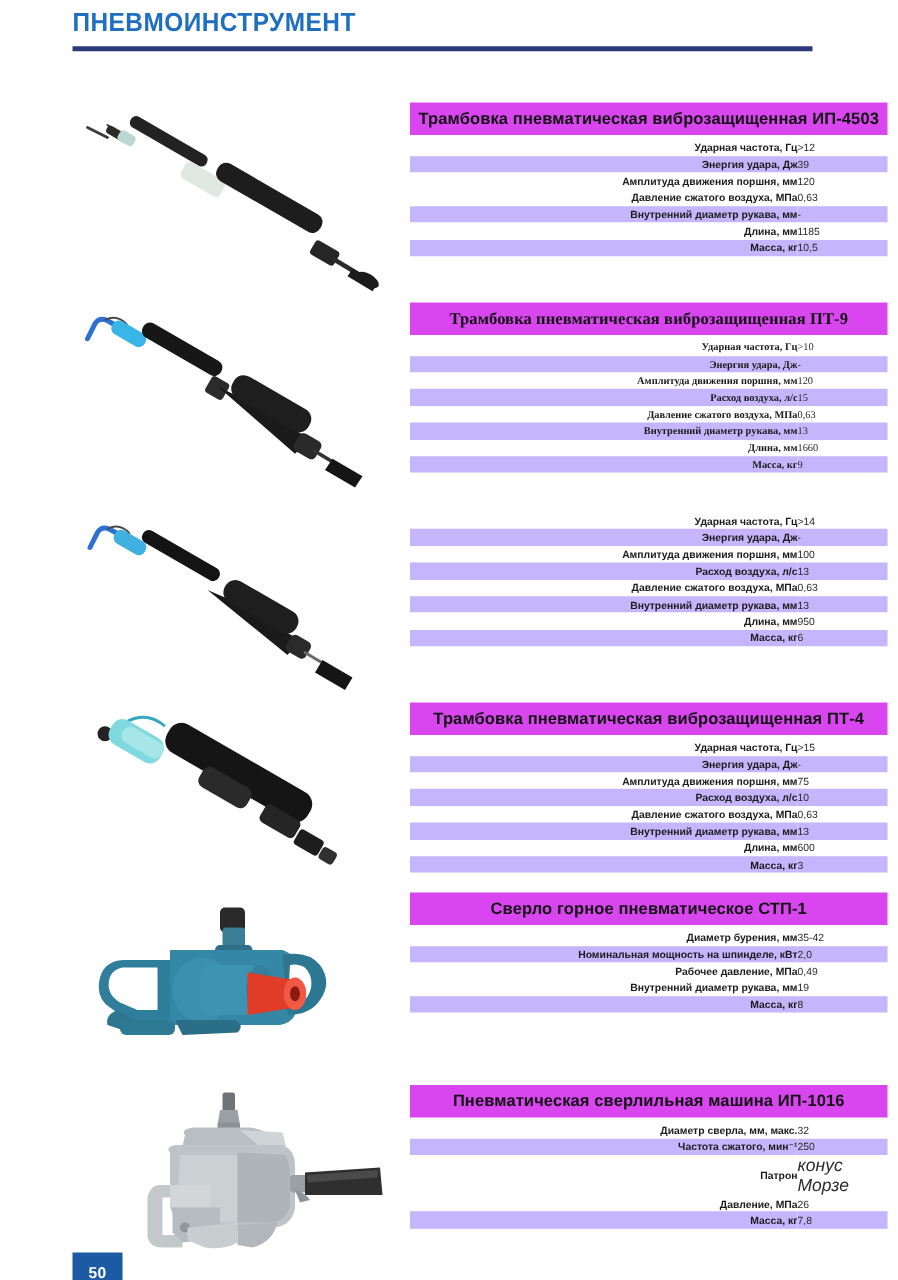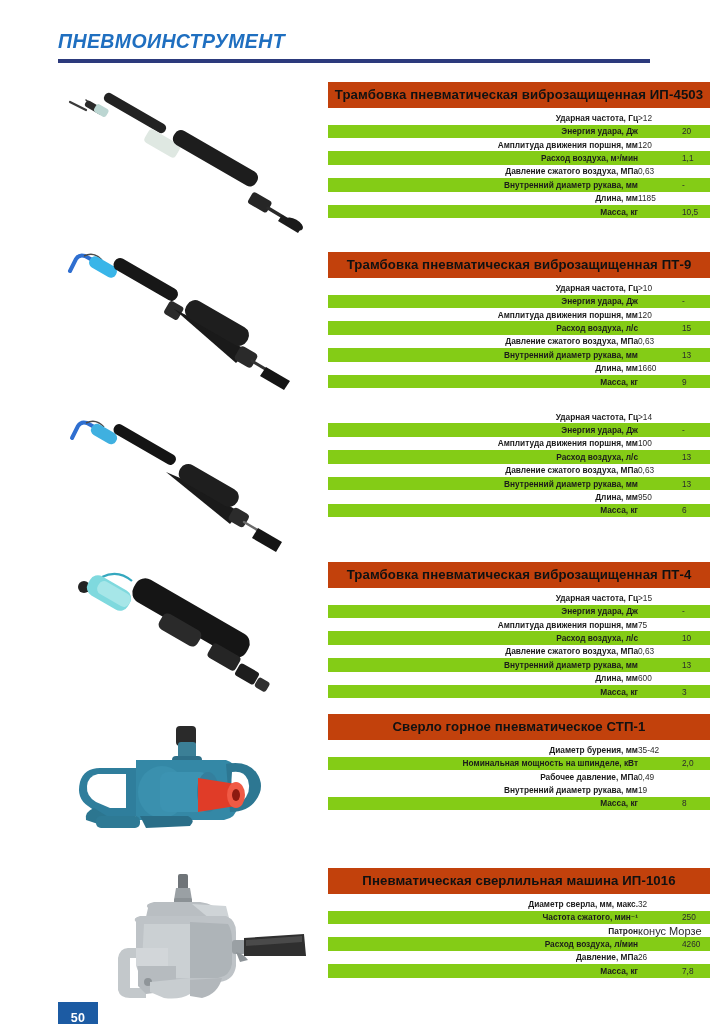--- a/index.html
+++ b/index.html
@@ -13,23 +13,22 @@
     position: relative;
     overflow: hidden;
     font-family: "Liberation Sans", "DejaVu Sans", sans-serif;
     color: #1a1a1a;
   }
 
   
   .page-header {
     position: absolute;
     left: 58px;
-    top: 30px;
+    top: 8px;
     width: 600px;
-    font-style: italic;
   }
   .page-header-title {
     font-size: 21px;
     font-weight: bold;
     letter-spacing: 0.4px;
     color: #1f6fc0;
     line-height: 1;
     font-stretch: condensed;
     transform: scaleX(0.93);
     transform-origin: left center;
@@ -55,40 +54,39 @@
   }
   .table-col {
     position: absolute;
     left: 328px;
     top: 0;
     width: 382px;
   }
 
   
   .spec-title {
-    background: #c2410c;
+    background: #d946ef;
     text-align: center;
     font-size: 13.2px;
     font-weight: bold;
     color: #111111;
     padding: 5px 6px 6px 6px;
     line-height: 1.15;
     letter-spacing: 0.1px;
     box-sizing: border-box;
     white-space: nowrap;
   }
   .spec-table {
     width: 100%;
     border-collapse: collapse;
     table-layout: fixed;
     margin-top: 3px;
   }
   .spec-table tr.alt td {
-    background: #84cc16;
-    padding-left: 44px;
+    background: #c4b5fd;
   }
   .spec-table td {
     font-size: 8.3px;
     padding: 0;
     height: 13.4px;
     vertical-align: middle;
     background: #ffffff;
   }
   .spec-label {
     text-align: right;
@@ -98,21 +96,22 @@
     width: 310px;
     margin-top: 12px;
   }
   .spec-value {
     text-align: left;
     color: #2b2b2b;
     width: 72px;
     padding-right: 6px;
   }
   .spec-value.wide {
-    font-size: 11px;
+    font-size: 14px;
+    font-style: italic;
   }
 
   
   .page-number {
     position: absolute;
     left: 58px;
     top: 1002px;
     width: 40px;
     height: 31px;
     background: #1c5ba3;
@@ -165,29 +164,25 @@
   <div class="table-col">
     <div class="spec-title">Трамбовка пневматическая виброзащищенная ИП-4503</div>
     <table class="spec-table">
       <tbody>
         <tr>
             <td class="spec-label">Ударная частота, Гц</td>
             <td class="spec-value">&gt;12</td>
           </tr>
         <tr class="alt">
             <td class="spec-label">Энергия удара, Дж</td>
-            <td class="spec-value">20</td>
+            <td class="spec-value">39</td>
           </tr>
         <tr>
             <td class="spec-label">Амплитуда движения поршня, мм</td>
             <td class="spec-value">120</td>
-          </tr>
-        <tr class="alt">
-            <td class="spec-label">Расход воздуха, м³/мин</td>
-            <td class="spec-value">1,1</td>
           </tr>
         <tr>
             <td class="spec-label">Давление сжатого воздуха, МПа</td>
             <td class="spec-value">0,63</td>
           </tr>
         <tr class="alt">
             <td class="spec-label">Внутренний диаметр рукава, мм</td>
             <td class="spec-value">-</td>
           </tr>
         <tr>
@@ -215,21 +210,21 @@
           <rect x="126" y="62" width="16" height="15" rx="3" fill="#2b2b2b" transform="rotate(30 134 69)"></rect>
           <path d="M134 68 L146 74 L208 110 L196 122 Z" fill="#1a1a1a"></path>
           <rect x="142" y="72" width="70" height="20" rx="9" fill="#1e1e1e" transform="rotate(30 177 82)"></rect>
           <rect x="196" y="108" width="20" height="16" rx="4" fill="#2a2a2a" transform="rotate(30 206 116)"></rect>
           <line x1="212" y1="120" x2="232" y2="132" stroke="#333333" stroke-width="3" stroke-linecap="round"></line>
           <path d="M226 126 L250 140 L244 149 L220 135 Z" fill="#151515"></path>
         </g>
       </svg>
     </div>
   </div>
-  <div class="table-col" style="top:15px;">
+  <div class="table-col" style="top:5px;font-family:Liberation Serif, serif;">
     <div class="spec-title">Трамбовка пневматическая виброзащищенная ПТ-9</div>
     <table class="spec-table">
       <tbody>
         <tr>
             <td class="spec-label">Ударная частота, Гц</td>
             <td class="spec-value">&gt;10</td>
           </tr>
         <tr class="alt">
             <td class="spec-label">Энергия удара, Дж</td>
             <td class="spec-value">-</td>
@@ -471,24 +466,20 @@
             <td class="spec-value">32</td>
           </tr>
         <tr class="alt">
             <td class="spec-label">Частота сжатого, мин⁻¹</td>
             <td class="spec-value">250</td>
           </tr>
         <tr>
             <td class="spec-label">Патрон</td>
             <td class="spec-value wide">конус Морзе</td>
           </tr>
-        <tr class="alt">
-            <td class="spec-label">Расход воздуха, л/мин</td>
-            <td class="spec-value">4260</td>
-          </tr>
         <tr>
             <td class="spec-label">Давление, МПа</td>
             <td class="spec-value">26</td>
           </tr>
         <tr class="alt">
             <td class="spec-label">Масса, кг</td>
             <td class="spec-value">7,8</td>
           </tr>
       </tbody>
     </table>

